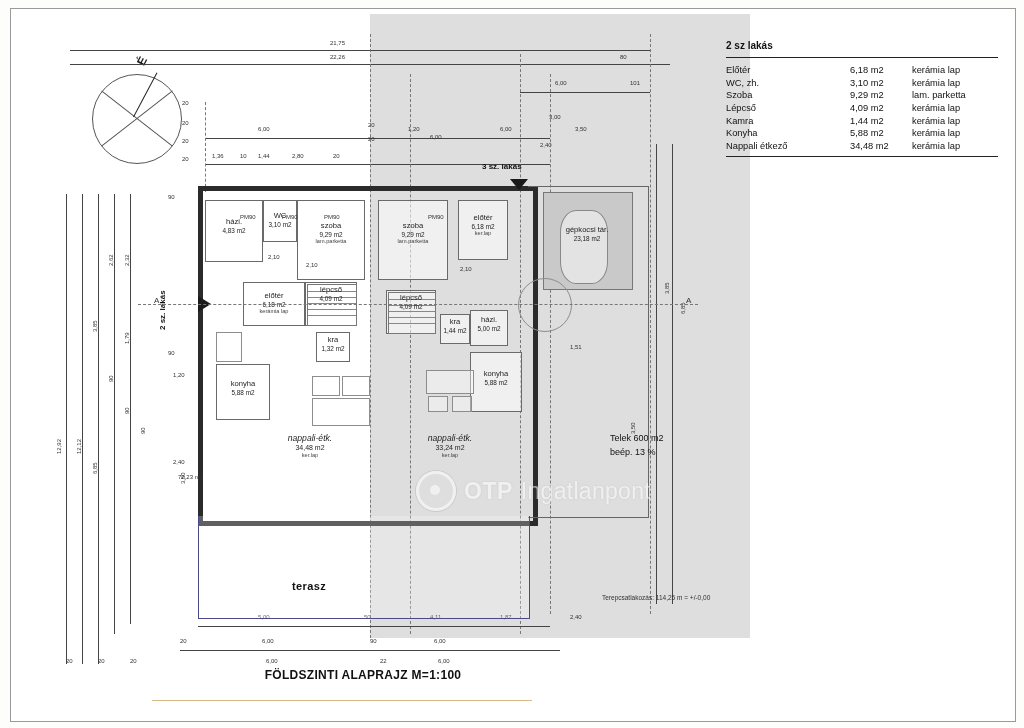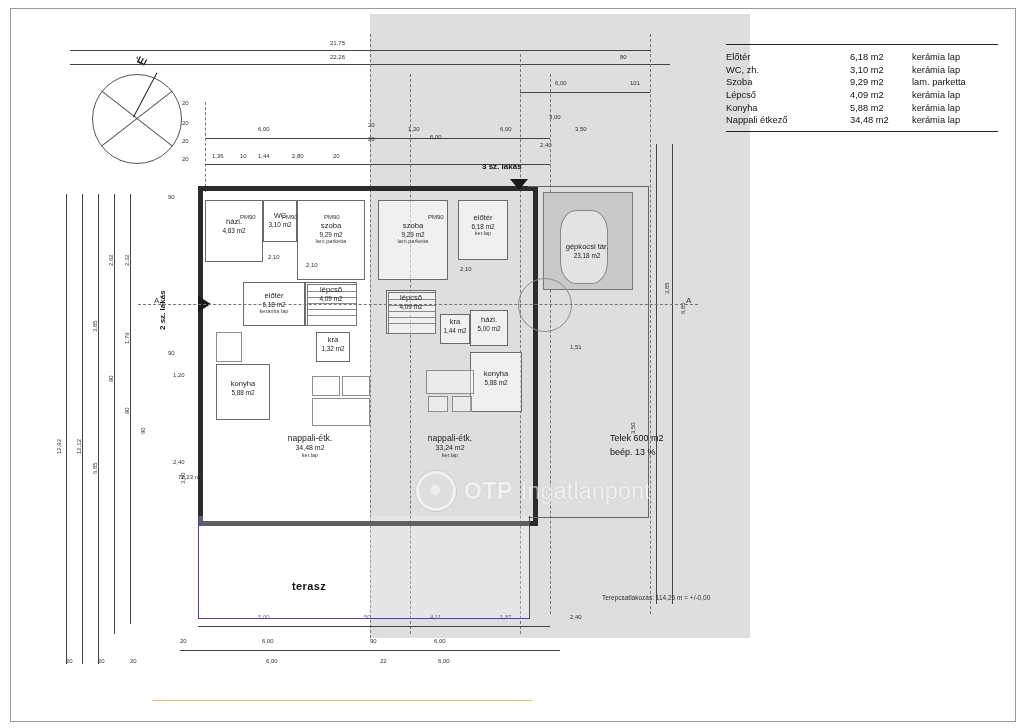--- a/index.html
+++ b/index.html
@@ -68,21 +68,21 @@
     position:absolute;border:1px solid #6a6a6a;background:rgba(255,255,255,.55);
     box-sizing:border-box;
   }
   .rlabel{
     position:absolute;text-align:center;line-height:1.15;color:#1d1d1d;
     font-size:7px;white-space:nowrap;pointer-events:none;
   }
   .rlabel .n{font-size:7.6px;}
   .rlabel .a{font-size:6.4px;}
   .rlabel .f{font-size:5.6px;color:#444;}
-  .rlabel.big .n{font-size:8.6px;}
+  .rlabel.big .n{font-size:8.6px;font-style:italic;}
   .rlabel.big .a{font-size:7px;}
 
   .dimline{position:absolute;background:#444;}
   .dimh{height:1px;}
   .dimv{width:1px;}
   .dimtxt{position:absolute;font-size:6px;color:#333;white-space:nowrap;}
   .dimtxt.v{transform:rotate(-90deg);transform-origin:left top;}
   .dash-h{position:absolute;height:0;border-top:1px dashed #777;}
   .dash-v{position:absolute;width:0;border-left:1px dashed #777;}
 
@@ -246,21 +246,21 @@
     <div class="dimtxt" style="left:100px;top:644px;">20</div>
     <div class="dimtxt" style="left:150px;top:624px;">20</div>
 
     <div class="walls"></div>
     <div class="rightwing"></div>
     <div class="terrace"></div>
     <div class="terrace-lbl" style="left:262px;top:566px;">terasz</div>
 
     <div class="garage"></div>
     <div class="car"></div>
-    <div class="rlabel" style="left:513px;top:212px;width:88px;margin-top:17px;">
+    <div class="rlabel" style="left:513px;top:212px;width:88px;">
       <div class="n">gépkocsi tár.</div>
       <div class="a">23,18 m2</div>
     </div>
 
     <div class="room" style="left:175px;top:186px;width:58px;height:62px;"></div>
     <div class="rlabel" style="left:175px;top:204px;width:58px;">
       <div class="n">házi.</div>
       <div class="a">4,83 m2</div>
     </div>
 
@@ -401,23 +401,25 @@
     <div class="terrainnote" style="left:572px;top:580px;">Terepcsatlakozás: 114,25     m = +/-0,00</div>
 
     <div class="wm">
       <div class="logo"></div>
       <div class="t1">OTP</div>
       <div class="t2">Ingatlanpont</div>
     </div>
 
   </div>
 
+  <div class="caption">FÖLDSZINTI ALAPRAJZ   M=1:100</div>
   <div class="bottomrule"></div>
 
   <div class="legend">
+    <div class="sub2">2 sz lakás</div>
     <hr>
     <table class="rtable">
       <tbody>
           <tr>
         <td class="c1">Előtér</td>
         <td class="c2">6,18 m2</td>
         <td class="c3">kerámia lap</td>
       </tr>
       <tr>
         <td class="c1">WC, zh.</td>
@@ -428,20 +430,25 @@
         <td class="c1">Szoba</td>
         <td class="c2">9,29 m2</td>
         <td class="c3">lam. parketta</td>
       </tr>
       <tr>
         <td class="c1">Lépcső</td>
         <td class="c2">4,09 m2</td>
         <td class="c3">kerámia lap</td>
       </tr>
       <tr>
+        <td class="c1">Kamra</td>
+        <td class="c2">1,44 m2</td>
+        <td class="c3">kerámia lap</td>
+      </tr>
+      <tr>
         <td class="c1">Konyha</td>
         <td class="c2">5,88 m2</td>
         <td class="c3">kerámia lap</td>
       </tr>
       <tr>
         <td class="c1">Nappali étkező</td>
         <td class="c2">34,48 m2</td>
         <td class="c3">kerámia lap</td>
       </tr>
     </tbody>

